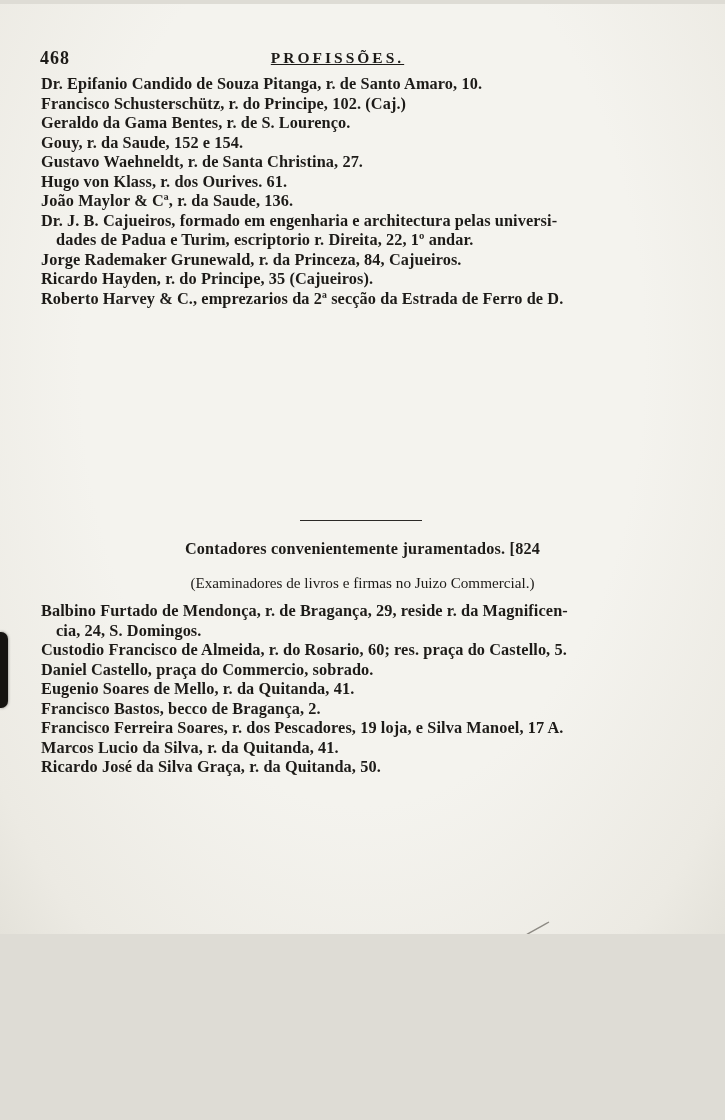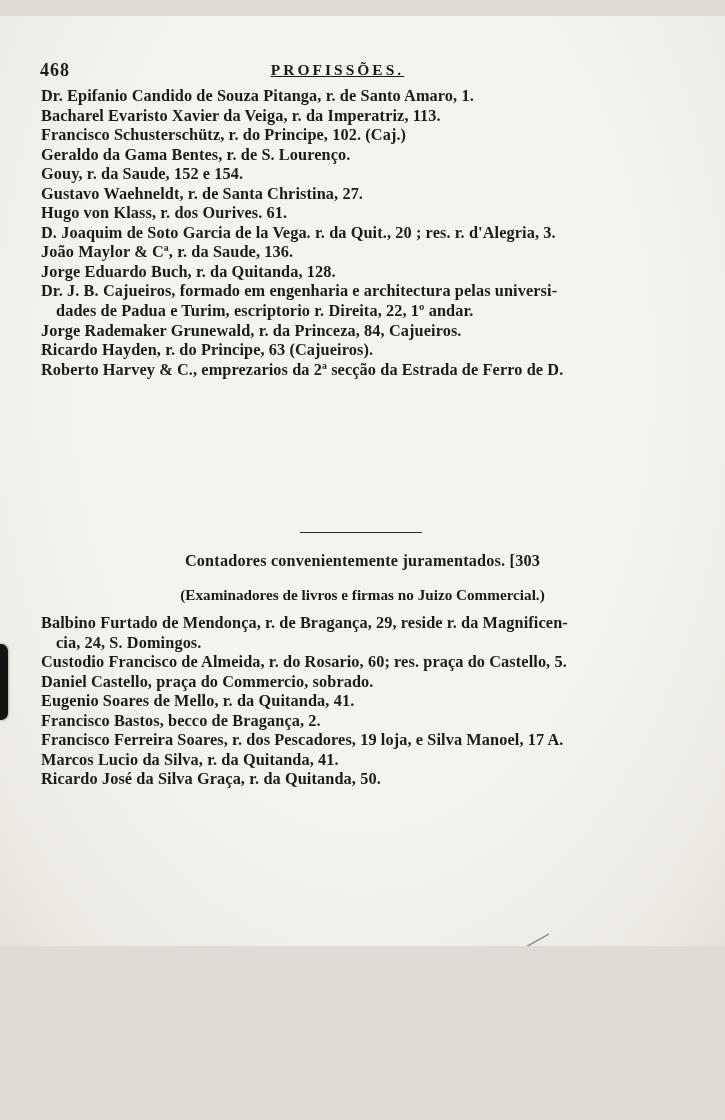--- a/index.html
+++ b/index.html
@@ -1,19 +1,19 @@
 <!DOCTYPE html>
 <html><head>
 <meta charset="utf-8">
 <style>
   html,body{margin:0;padding:0;background:#dedcd5;}
   .page{
     position:relative;
     width:725px;height:930px;
-    margin:16px auto;
+    margin:4px auto;
     background:radial-gradient(ellipse at 50% 38%, #f4f3ee 55%, #eceae3 88%, #e4e2da 100%);
     font-family:"Liberation Serif","DejaVu Serif",serif;
     color:#1d1b18;
     overflow:hidden;
   }
   .header{position:absolute;top:44px;left:40px;right:30px;height:22px;}
   .pagenum{position:absolute;left:0;top:0;font-weight:bold;font-size:18px;letter-spacing:1px;}
   .runhead{position:absolute;left:0;right:60px;top:1px;text-align:center;font-weight:bold;font-size:15.5px;letter-spacing:3px;text-decoration:underline;}
   .list{position:absolute;left:41px;right:12px;}
   .list1{top:70px;}
@@ -21,76 +21,73 @@
   .line{
     font-size:16.3px;
     line-height:19.55px;
     font-weight:bold;
     white-space:nowrap;
     letter-spacing:0.1px;
   }
   .line.cont{padding-left:15px;}
   .rule{position:absolute;top:516px;left:300px;width:122px;border-top:1.6px solid #2b2926;}
   .sec-title{position:absolute;top:536px;left:0;width:100%;text-align:center;font-weight:bold;font-size:16.2px;letter-spacing:0.2px;}
-  .sec-sub{position:absolute;top:570px;left:0;width:100%;text-align:center;font-weight:bold;font-size:15.2px;}
+  .sec-sub{position:absolute;top:570px;left:0;width:100%;text-align:center;font-weight:normal;font-size:15.2px;}
   .ornament{position:absolute;top:930px;left:0;width:100%;display:flex;justify-content:center;}
   .blob{position:absolute;left:0;top:628px;width:8px;height:76px;background:#151310;border-radius:0 7px 7px 0;box-shadow:0 0 3px #15131088;}
   .curl{position:absolute;left:505px;top:916px;}
 </style>
 </head>
 <body>
 
 <div class="page">
 
   <div class="header">
     <span class="pagenum">468</span>
     <span class="runhead">PROFISSÕES.</span>
   </div>
 
   <div class="list list1">
 
-      <div class="line">Dr. Epifanio Candido de Souza Pitanga, r. de Santo Amaro, 1.</div>
+      <div class="line">Dr. Epifanio Candido de Souza Pitanga, r. de Santo Amaro, 10.</div>
 
-      <div class="line">Bacharel Evaristo Xavier da Veiga, r. da Imperatriz, 113.</div>
 
       <div class="line">Francisco Schusterschütz, r. do Principe, 102. (Caj.)</div>
 
       <div class="line">Geraldo da Gama Bentes, r. de S. Lourenço.</div>
 
       <div class="line">Gouy, r. da Saude, 152 e 154.</div>
 
       <div class="line">Gustavo Waehneldt, r. de Santa Christina, 27.</div>
 
 
       <div class="line">Hugo von Klass, r. dos Ourives. 61.</div>
 
-      <div class="line">D. Joaquim de Soto Garcia de la Vega. r. da Quit., 20 ; res. r. d'Alegria, 3.</div>
 
       <div class="line">João Maylor &amp; Cª, r. da Saude, 136.</div>
 
 
 
-      <div class="line">Jorge Eduardo Buch, r. da Quitanda, 128.</div>
 
       <div class="line">Dr. J. B. Cajueiros, formado em engenharia e architectura pelas universi-</div>
 
       <div class="line cont">dades de Padua e Turim, escriptorio r. Direita, 22, 1º andar.</div>
 
       <div class="line">Jorge Rademaker Grunewald, r. da Princeza, 84, Cajueiros.</div>
 
 
-      <div class="line">Ricardo Hayden, r. do Principe, 63 (Cajueiros).</div>
+      <div class="line">Ricardo Hayden, r. do Principe, 35 (Cajueiros).</div>
 
       <div class="line">Roberto Harvey &amp; C., emprezarios da 2ª secção da Estrada de Ferro de D.</div>
 
     </div>
 
   <div class="rule"></div>
 
-  <div class="sec-title">Contadores convenientemente juramentados. [303</div>
+  <div class="sec-title">Contadores convenientemente juramentados. [824</div>
   <div class="sec-sub">(Examinadores de livros e firmas no Juizo Commercial.)</div>
 
   <div class="list list2">
 
       <div class="line">Balbino Furtado de Mendonça, r. de Bragança, 29,  reside r. da Magnificen-</div>
 
       <div class="line cont">cia, 24, S. Domingos.</div>
 
       <div class="line">Custodio Francisco de Almeida, r. do Rosario, 60;  res. praça do Castello, 5.</div>
 

